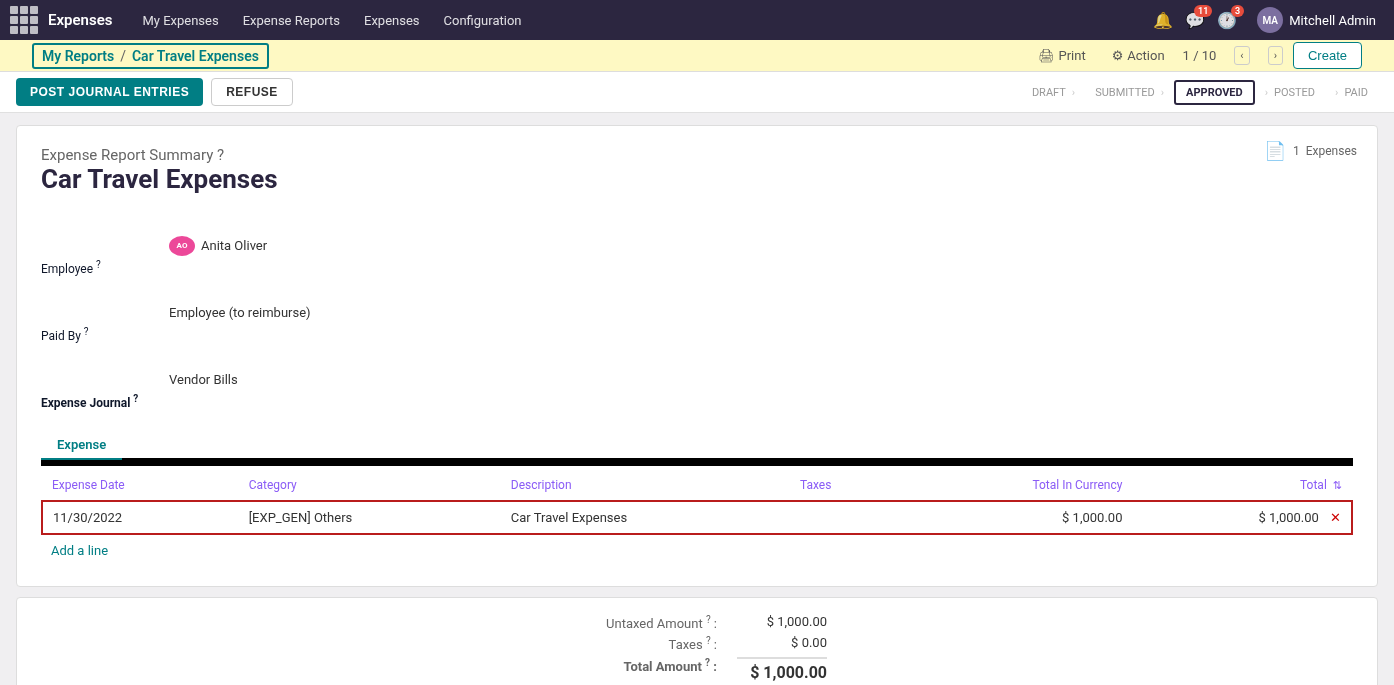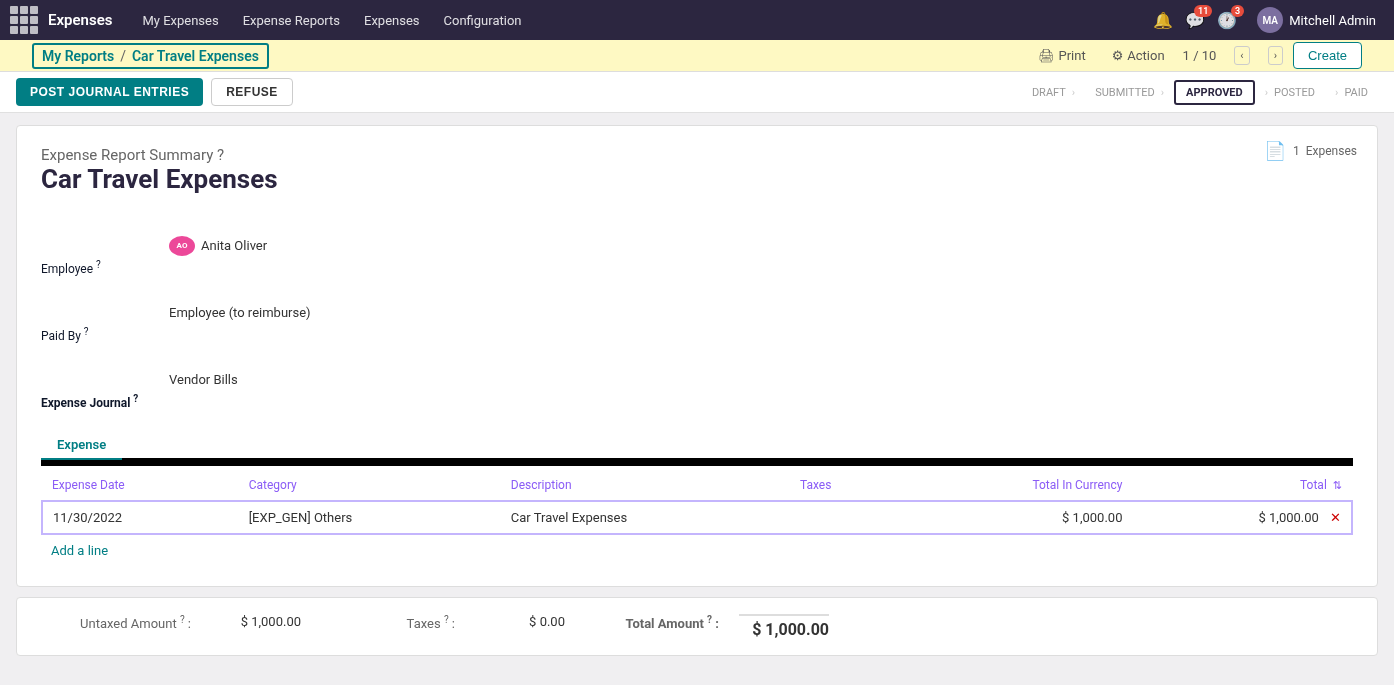--- a/index.html
+++ b/index.html
@@ -198,21 +198,21 @@
     }
 
     
     .summary-card {
       background: #fff;
       border: 1px solid #ddd;
       border-radius: 4px;
       padding: 16px 24px;
       margin-top: 10px;
     }
-    .summary-rows { display: flex; flex-direction: row; align-items: flex-start; gap: 4px; }
+    .summary-rows { display: flex; flex-direction: column; align-items: center; gap: 4px; }
     .summary-row { display: flex; gap: 20px; font-size: 13px; }
     .summary-label { color: #666; min-width: 150px; text-align: right; }
     .summary-label sup { font-size: 10px; }
     .summary-value { min-width: 90px; text-align: right; color: #333; }
     .summary-row.total .summary-label { font-weight: 700; }
     .summary-row.total .summary-value { font-size: 16px; font-weight: 700; color: #333; border-top: 2px solid #ddd; padding-top: 4px; }
   </style>
 </head>
 <body>
 
@@ -375,21 +375,21 @@
           <th class="right">
             <span>Total In Currency</span>
           </th>
           <th class="right">
             <span>Total</span>
             <span style="font-size:11px;margin-left:3px">⇅</span>
           </th>
         </tr>
       </thead>
       <tbody>
-        <tr style="border: 2px solid #c4b5fd; display:table-row;">
+        <tr style="border: 2px solid #b91c1c; display:table-row;">
           <td>11/30/2022</td>
           <td>[EXP_GEN] Others</td>
           <td>Car Travel Expenses</td>
           <td></td>
           <td class="right">$ 1,000.00</td>
           <td class="right">
             <span>$ 1,000.00</span>
             <span style="color:#c00;margin-left:8px;cursor:pointer">✕</span>
           </td>
         </tr>

